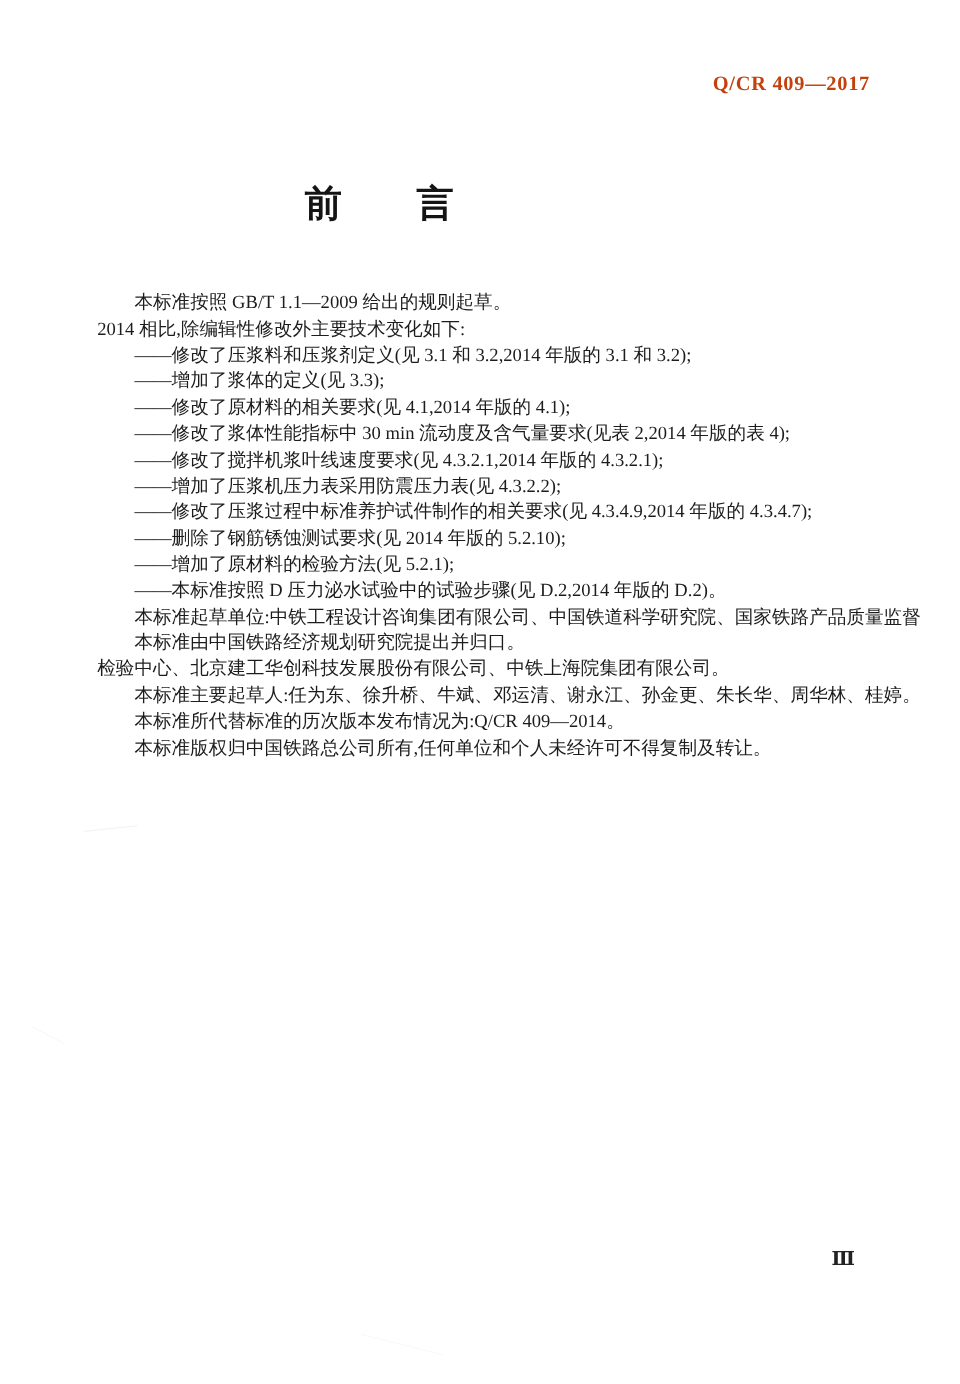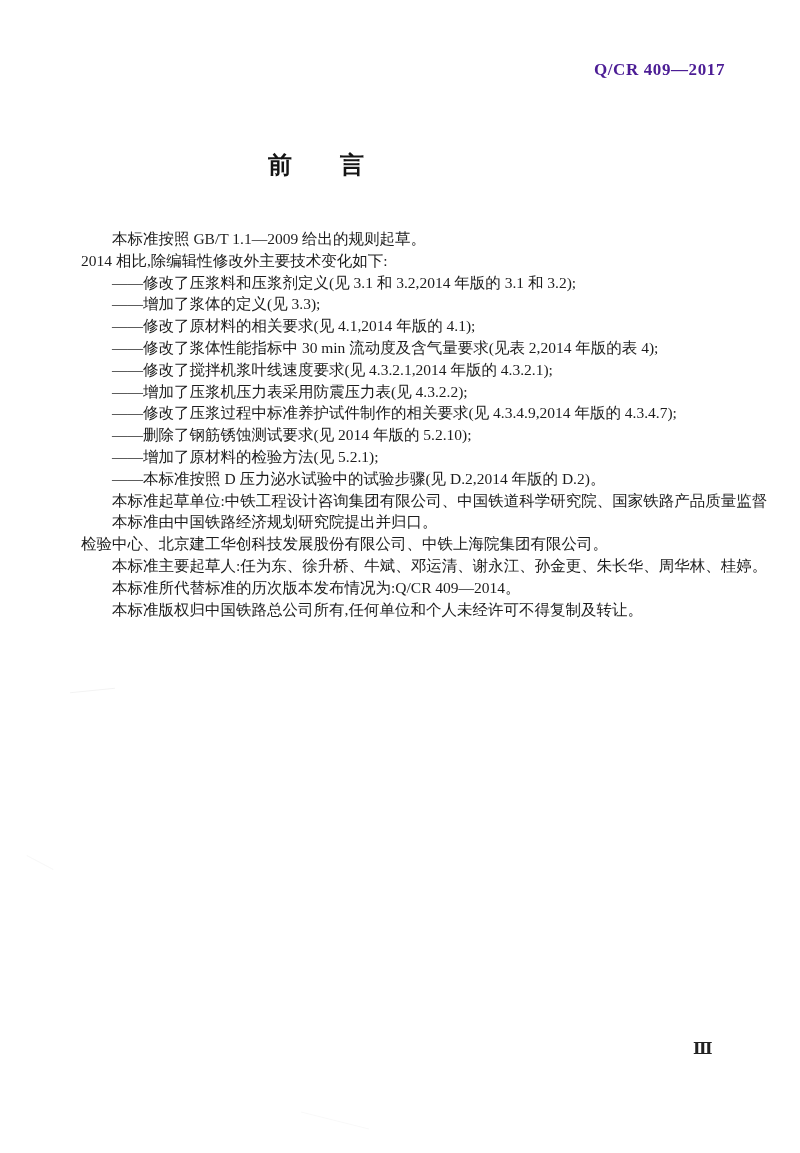--- a/index.html
+++ b/index.html
@@ -17,39 +17,39 @@
     color: #1a1a1a;
   }
   .header-code {
     position: absolute;
     top: 60px;
     right: 75px;
     font-family: "Liberation Serif", "DejaVu Serif", serif;
     font-weight: bold;
     font-size: 17px;
     letter-spacing: 0.6px;
-    color: #4c1d95;
+    color: #c2410c;
     white-space: nowrap;
   }
   .doc-title {
     position: absolute;
     top: 149px;
     left: 0;
     width: 632px;
     text-align: center;
     font-family: "Liberation Sans", "DejaVu Sans", sans-serif;
     font-weight: 700;
-    font-size: 24px;
+    font-size: 31px;
     color: #141414;
     white-space: pre;
   }
   .body-text {
     position: absolute;
     left: 81px;
-    top: 228px;
+    top: 242px;
     width: 648px;
     font-size: 15.5px;
     line-height: 21.8px;
     color: #1c1c1c;
   }
   .body-text p {
     margin: 0;
     padding: 0;
     white-space: nowrap;
   }

